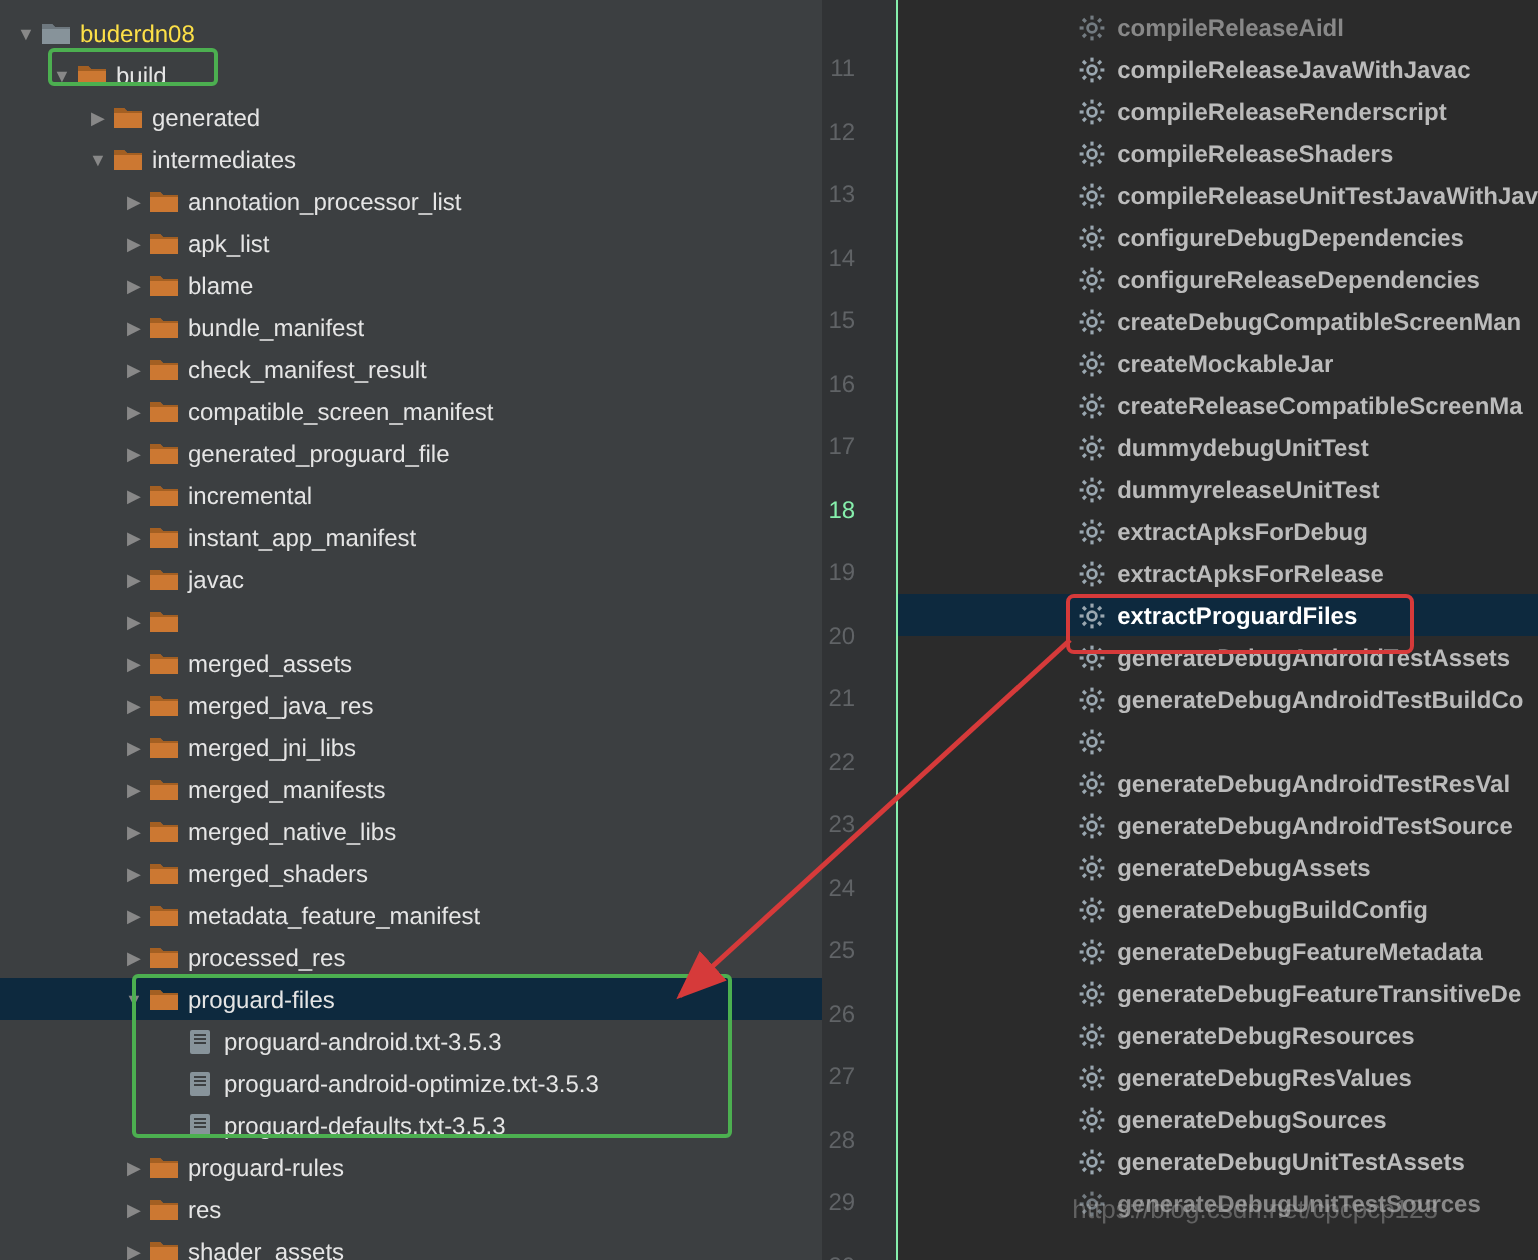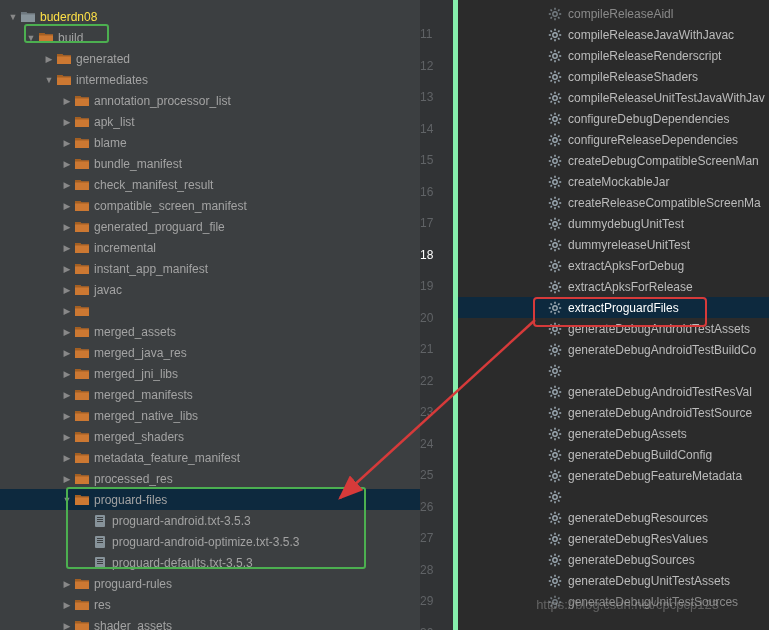--- a/index.html
+++ b/index.html
@@ -37,21 +37,21 @@
     }
     .arrow.none { visibility: hidden; }
     .folder-icon, .file-icon {
       width: 16px; height: 14px;
       margin-right: 4px;
       display: inline-block;
       flex-shrink: 0;
     }
     .folder-icon svg, .file-icon svg { display: block; }
     .label { color: #bbbbbb; }
-    .label.orange { color: #a3a3a3; text-align: center; }
+    .label.orange { color: #e5e5e5; text-align: center; }
     .label.gray { color: #fde047; }
     .highlight-box-green {
       border: 2px solid #4caf50;
       position: absolute;
       pointer-events: none;
       border-radius: 3px;
     }
     .highlight-box-red {
       border: 2px solid #d63a3a;
       position: absolute;
@@ -60,44 +60,45 @@
     }
 
     .right-panel {
       flex: 1;
       display: flex;
       background: #2b2b2b;
     }
     .gutter {
       width: 38px;
       background: #313335;
-      text-align: left;
-      padding-right: 8px;
+      text-align: right;
+      padding-right: 20px;
       padding-top: 3px;
-      border-right: 5px solid #86efac;
+      border-right: 1px solid #86efac;
     }
     .gutter .ln {
       height: 21px;
       line-height: 21px;
       color: #606366;
       font-size: 12px;
     }
-    .gutter .ln.active { color: #ffffff; }
+    .gutter .ln.active { color: #86efac; }
     .task-list {
       flex: 1;
       padding-top: 3px;
       overflow: hidden;
     }
     .task-row {
       display: flex;
       align-items: center;
       height: 21px;
       padding-left: 90px;
       cursor: pointer;
       white-space: nowrap;
+      font-weight: bold;
     }
     .task-row.selected { background: #0d293e; }
     .gear-icon {
       width: 14px; height: 14px;
       margin-right: 6px;
       flex-shrink: 0;
     }
     .task-label { color: #bbbbbb; }
     .task-row.selected .task-label { color: #ffffff; }
 
@@ -844,20 +845,21 @@
               <line x1="7" y1="0.8" x2="7" y2="2.8"></line>
               <line x1="7" y1="11.2" x2="7" y2="13.2"></line>
               <line x1="0.8" y1="7" x2="2.8" y2="7"></line>
               <line x1="11.2" y1="7" x2="13.2" y2="7"></line>
               <line x1="2.5" y1="2.5" x2="3.9" y2="3.9"></line>
               <line x1="10.1" y1="10.1" x2="11.5" y2="11.5"></line>
               <line x1="11.5" y1="2.5" x2="10.1" y2="3.9"></line>
               <line x1="3.9" y1="10.1" x2="2.5" y2="11.5"></line>
             </g>
           </svg></span>
+        <span class="task-label">generateDebugFeatureTransitiveDe</span>
       </div>
       <div class="task-row">
         <span class="gear-icon"><svg viewBox="0 0 14 14">
             <circle cx="7" cy="7" r="2.2" fill="none" stroke="#9aa7b0" stroke-width="1.4"></circle>
             <g stroke="#9aa7b0" stroke-width="1.6">
               <line x1="7" y1="0.8" x2="7" y2="2.8"></line>
               <line x1="7" y1="11.2" x2="7" y2="13.2"></line>
               <line x1="0.8" y1="7" x2="2.8" y2="7"></line>
               <line x1="11.2" y1="7" x2="13.2" y2="7"></line>
               <line x1="2.5" y1="2.5" x2="3.9" y2="3.9"></line>

